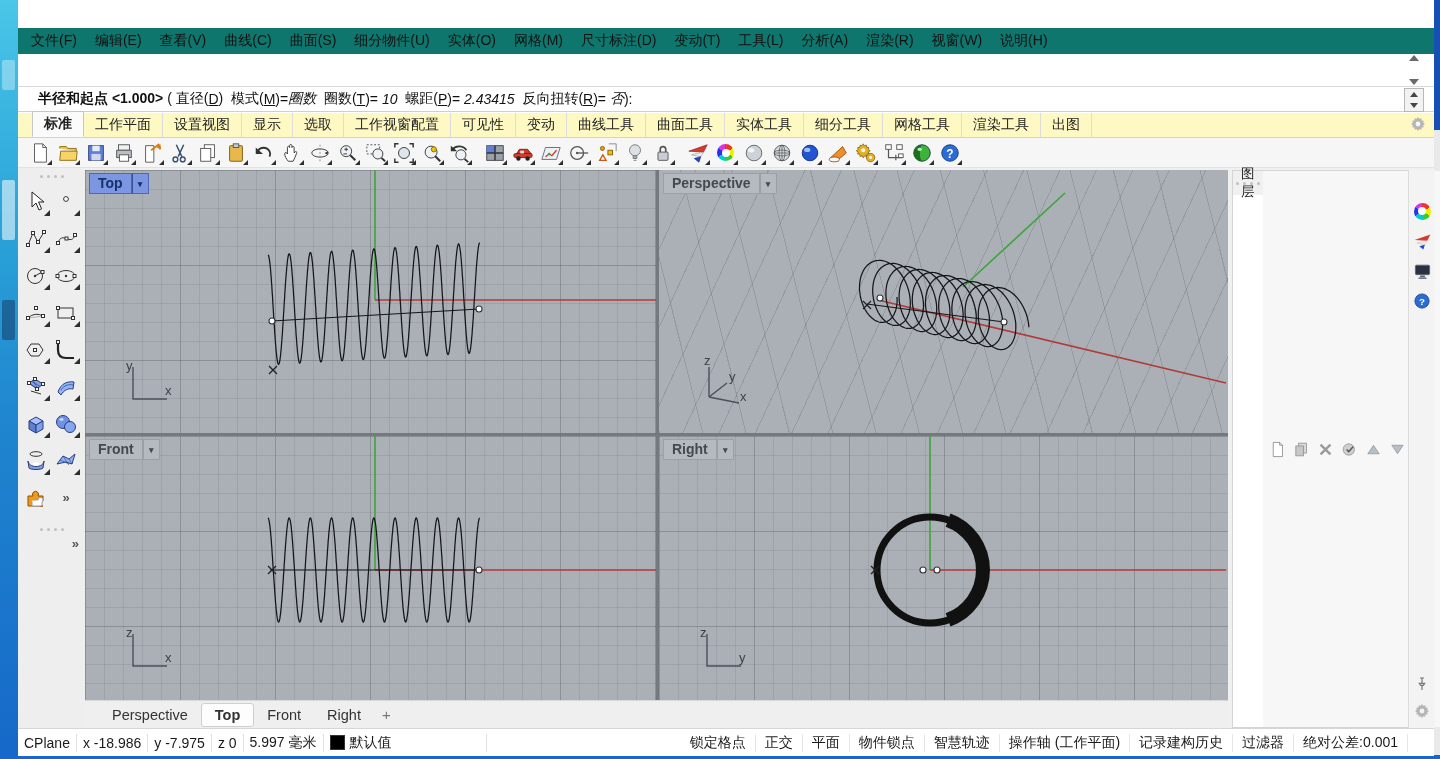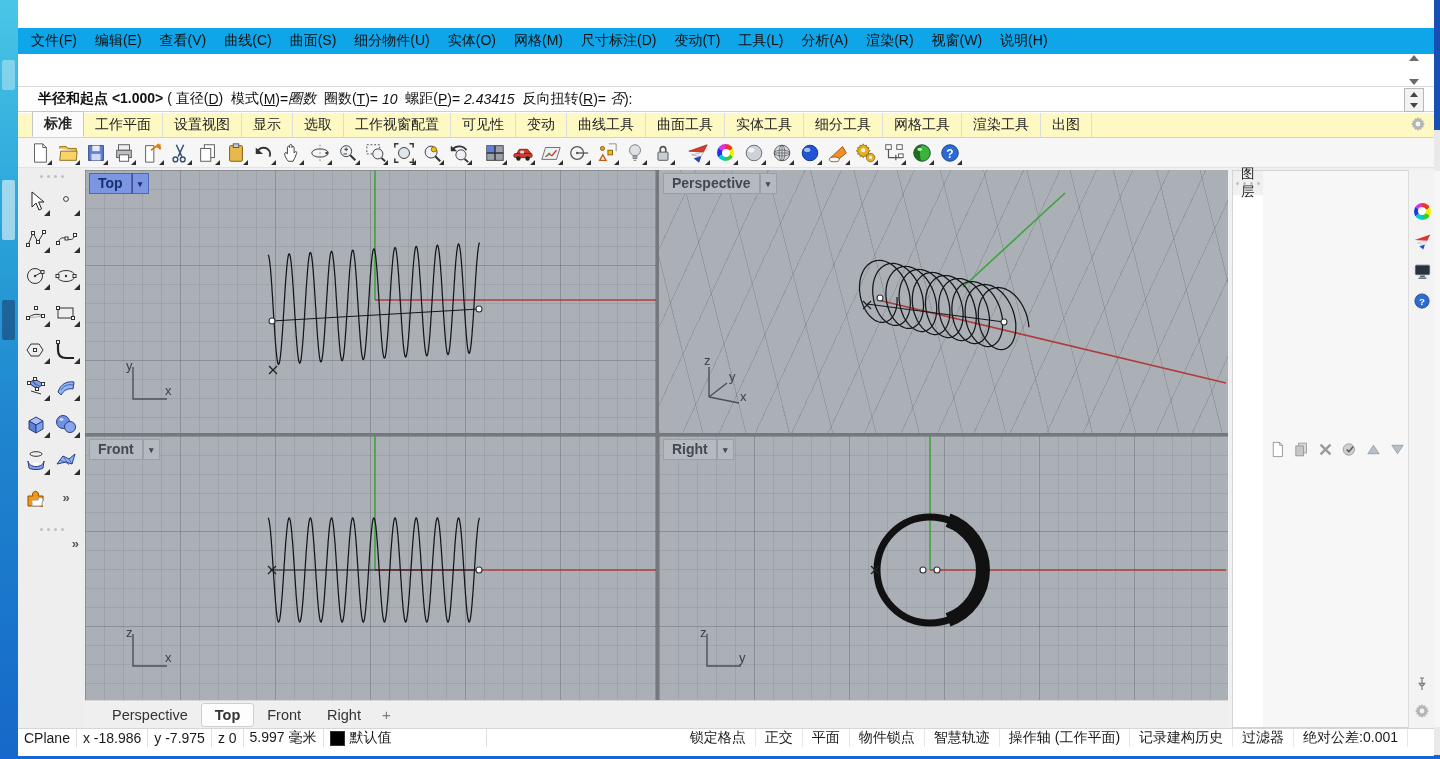--- a/index.html
+++ b/index.html
@@ -13,21 +13,21 @@
   .desk-right{position:absolute;left:1434px;top:0;width:6px;height:130px;background:#1650b4}
   .desk-right2{position:absolute;left:1434px;top:130px;width:6px;height:625px;background:#e9e9e9}
   .desk-bottom{position:absolute;left:0;top:755px;width:1440px;height:4px;background:#1566d6}
   
   .app{position:absolute;left:18px;top:0;width:1416px;height:755px;background:#fff;font-size:14px;color:#111}
   .titlebar{position:absolute;left:0;top:0;width:100%;height:28px;background:#fff;display:flex;align-items:center}
   .appicon{width:17px;height:17px;margin-left:17px;background:#3a3a3a;border-radius:2px;display:flex;align-items:center;justify-content:center}
   .title-text{margin-left:9px;font-size:13.5px;color:#000}
   .wctrl{margin-left:auto;display:flex;height:100%}
   .wbtn{width:46px;height:100%;display:flex;align-items:center;justify-content:center;font-size:14px;color:#222;cursor:default}
-  .menubar{position:absolute;left:0;top:28px;width:100%;height:26px;background:#0ea5e9;display:flex;align-items:center;padding-left:4px;box-sizing:border-box}
+  .menubar{position:absolute;left:0;top:28px;width:100%;height:26px;background:#0f766e;display:flex;align-items:center;padding-left:4px;box-sizing:border-box}
   .mi{padding:2px 9px;white-space:nowrap;font-size:14px}
   
   .cmdhist{position:absolute;left:0;top:54px;width:1386px;height:31px;overflow:hidden;background:#fff;border-bottom:1px solid #e4e4e4;padding-left:20px;box-sizing:border-box}
   .cmdhist .l{line-height:17px;margin-top:-6px;white-space:nowrap;color:#1a1a1a}
   .cmdhist .l2{margin-top:3px}
   .histscroll{position:absolute;right:10px;top:55px;width:20px;height:30px;display:flex;flex-direction:column;justify-content:space-between;align-items:center}
   .tri{width:0;height:0}
   .tri.up{border-left:5px solid transparent;border-right:5px solid transparent;border-bottom:6px solid #6a6a6a}
   .tri.dn{border-left:5px solid transparent;border-right:5px solid transparent;border-top:6px solid #6a6a6a}
   .cmdline{position:absolute;left:0;top:86px;width:100%;height:26px;background:#fff;border-top:1px solid #d9d9d9;border-bottom:1px solid #cfcfcf;display:flex;align-items:center;padding-left:20px;box-sizing:border-box;white-space:pre}
@@ -107,21 +107,21 @@
   .p-hscroll .thumb{position:absolute;left:2px;top:1px;width:60px;height:9px;background:#cfcfcf;border-radius:1px}
   
   .rstrip{position:absolute;left:1390px;top:2px;width:26px;height:558px;background:#f3f3f3;border-left:1px solid #dcdcdc;display:flex;flex-direction:column;align-items:center}
   .rtab{width:24px;height:30px;display:flex;align-items:center;justify-content:center}
   .rbottom{margin-top:auto;display:flex;flex-direction:column;align-items:center;gap:8px;margin-bottom:6px}
   
   .cwheel{width:17px;height:17px;border-radius:50%;position:relative;
     background:conic-gradient(#e33 0 60deg,#ee0 60deg 120deg,#3c3 120deg 180deg,#0cc 180deg 240deg,#23e 240deg 300deg,#d3d 300deg 360deg)}
   .cwheel::after{content:"";position:absolute;left:4.5px;top:4.5px;width:8px;height:8px;border-radius:50%;background:#fff}
   
-  .statusbar{position:absolute;left:0;top:728px;width:100%;height:27px;background:#fff;border-top:1px solid #d6d6d6;display:flex;align-items:flex-start;font-size:14px;color:#1a1a1a}
+  .statusbar{position:absolute;left:0;top:728px;width:100%;height:27px;background:#fff;border-top:1px solid #d6d6d6;display:flex;align-items:center;font-size:14px;color:#1a1a1a}
   .seg{display:flex;align-items:center;justify-content:center;border-right:1px solid #e0e0e0;padding:0 6px;white-space:nowrap}
   .seg.layer{width:150px;justify-content:flex-start;gap:5px}
   .seg .lsw{width:13px;height:13px;background:#000;border:1px solid #333}
   .sspace{flex:1}
   .tog{display:flex;align-items:center;border-right:1px solid #e6e6e6;padding:0 9px;white-space:nowrap}
   .tog.active{font-weight:normal}
   .curve{fill:none;stroke:#15161a;stroke-width:1.25}
   .axln{stroke:#15161a;stroke-width:1.2}
   .redln{stroke:#b03b3b;stroke-width:1.6}
   .grnln{stroke:#3da43d;stroke-width:1.6}

